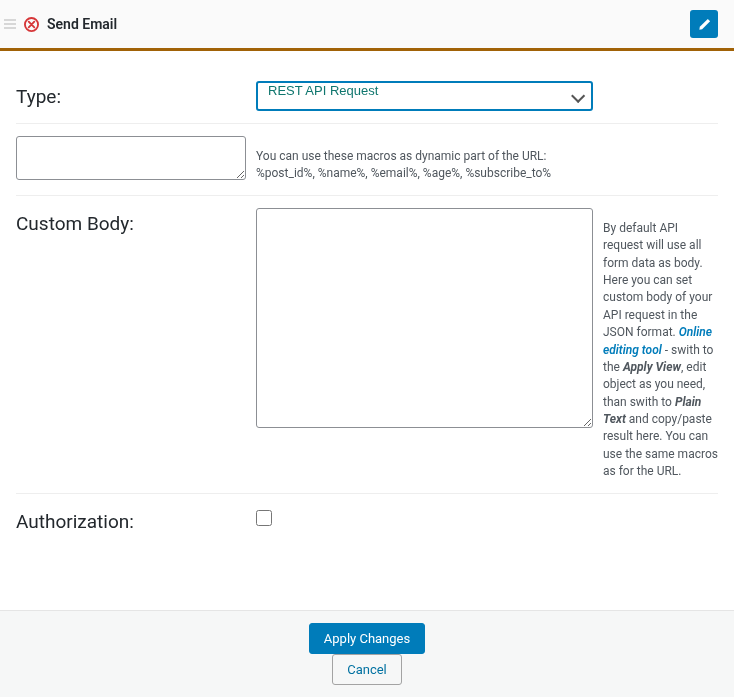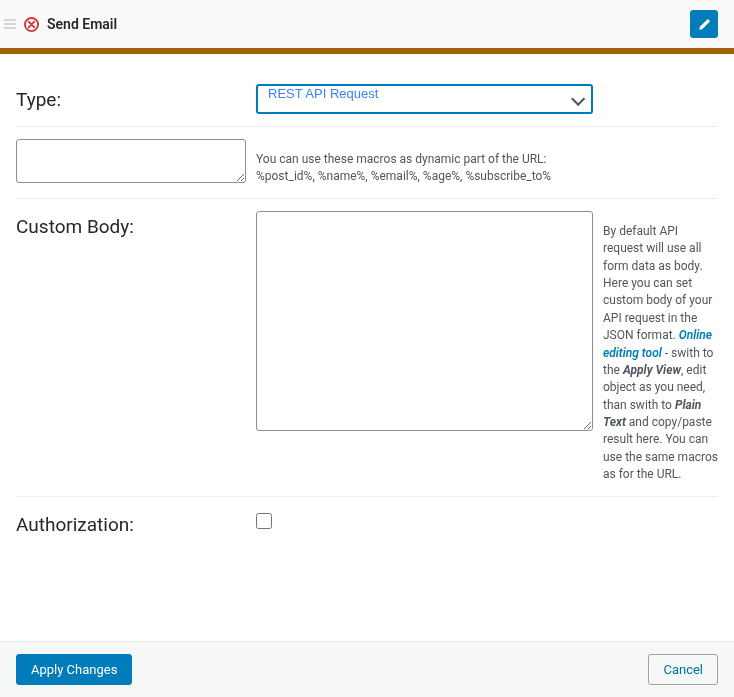--- a/index.html
+++ b/index.html
@@ -11,21 +11,21 @@
       width: 734px;
       height: 697px;
       display: flex;
       flex-direction: column;
     }
     .header {
       display: flex;
       align-items: center;
       justify-content: space-between;
       padding: 10px 16px 10px 4px;
-      border-bottom: 6px solid #a16207;
+      border-bottom: 3px solid #a16207;
       background: #fafafa;
     }
     .header-left {
       display: flex;
       align-items: center;
       gap: 8px;
     }
     .drag-handle {
       width: 12px;
       display: flex;
@@ -67,21 +67,21 @@
     .select-wrap {
       position: relative;
     }
     .select {
       width: 100%;
       height: 30px;
       padding: 4px 30px 16px 10px;
       border: 2px solid #007cba;
       border-radius: 3px;
       background: #fff;
-      color: #3b82f6;
+      color: #0f766e;
       font-size: 13px;
       outline: none;
       cursor: pointer;
       appearance: none;
     }
     .select-wrap::after {
       content: '';
       position: absolute;
       right: 12px; top: 12px;
       width: 8px; height: 8px;
@@ -114,20 +114,21 @@
       cursor: pointer;
       margin-top: 4px;
     }
     .footer {
       display: flex;
       justify-content: space-between;
       align-items: center;
       padding: 12px 16px;
       background: #f6f7f7;
       border-top: 1px solid #e5e5e5;
+      flex-direction: column;
     }
     .btn {
       padding: 7px 14px;
       border-radius: 3px;
       font-size: 13px;
       cursor: pointer;
       font-family: inherit;
     }
     .btn-primary {
       background: #007cba;

